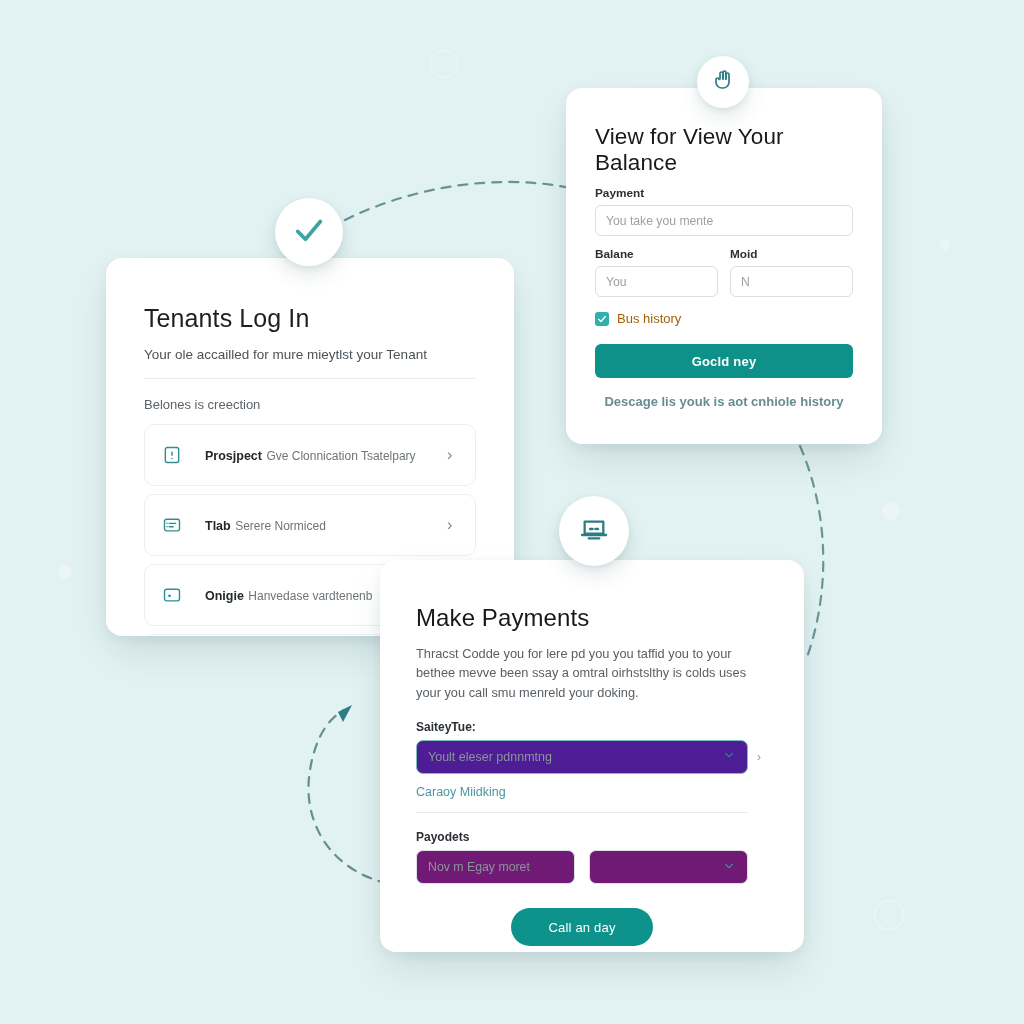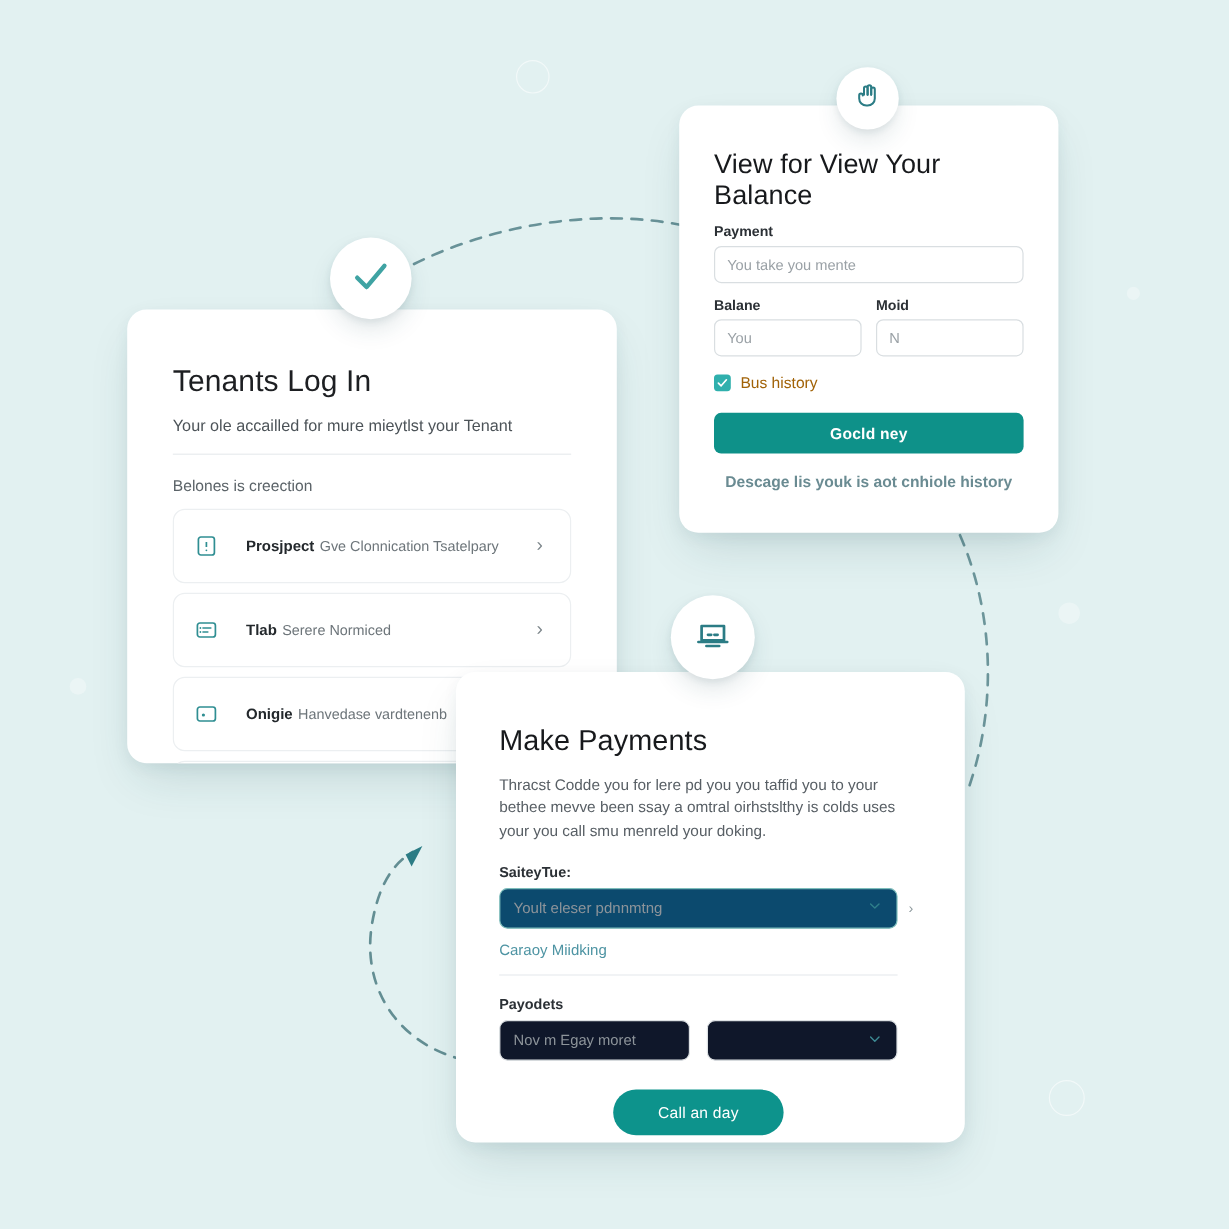--- a/index.html
+++ b/index.html
@@ -81,32 +81,32 @@
     text-decoration:none;display:block;font-weight:bold;
   }
 
   
   #card-pay{left:380px;top:560px;width:424px;height:392px;}
   #card-pay .pad{padding:44px 56px 0 36px;}
   .p-title{font-size:24px;color:#17191c;font-weight:400;margin:0 0 12px 0;letter-spacing:.1px;}
   .p-sub{font-size:12.8px;color:#585f65;line-height:1.52;margin:0 0 18px 0;}
   .p-label{font-size:12px;font-weight:bold;color:#2b3035;margin:0 0 6px 0;}
   .p-select{
-    border:1px solid #7dbdbb;border-radius:7px;height:32px;background:#0c4a6e;
+    border:1px solid #7dbdbb;border-radius:7px;height:32px;background:#4c1d95;
     display:flex;align-items:center;padding:0 11px;position:relative;
   }
   .p-select .ph{flex:1;font-size:12.5px;color:#8d949a;}
   .p-select .cv{color:#2f7f8a;}
   .p-outchev{position:absolute;right:-14px;top:9px;color:#8f9a9e;font-size:12px;}
   .p-link{display:block;margin-top:11px;font-size:12.5px;color:#4e94a3;text-decoration:none;}
   .p-hr{height:1px;background:#e8ecee;margin:13px 0 17px 0;}
   .p-row2{display:flex;gap:14px;}
   .p-row2>div{flex:1;}
   .p-field{
-    border:1px solid #dde1e4;border-radius:7px;height:32px;background:#0f172a;
+    border:1px solid #dde1e4;border-radius:7px;height:32px;background:#701a75;
     display:flex;align-items:center;padding:0 11px;
     font-size:12.3px;color:#8d949a;
   }
   .p-field .cv{margin-left:auto;color:#3d8a93;}
   .btn-pill{
     margin:24px auto 0 auto;display:flex;align-items:center;justify-content:center;
     width:142px;height:38px;border-radius:19px;background:#0d938c;
     color:#fff;font-size:13px;border:none;cursor:pointer;letter-spacing:.2px;
   }
 </style>

